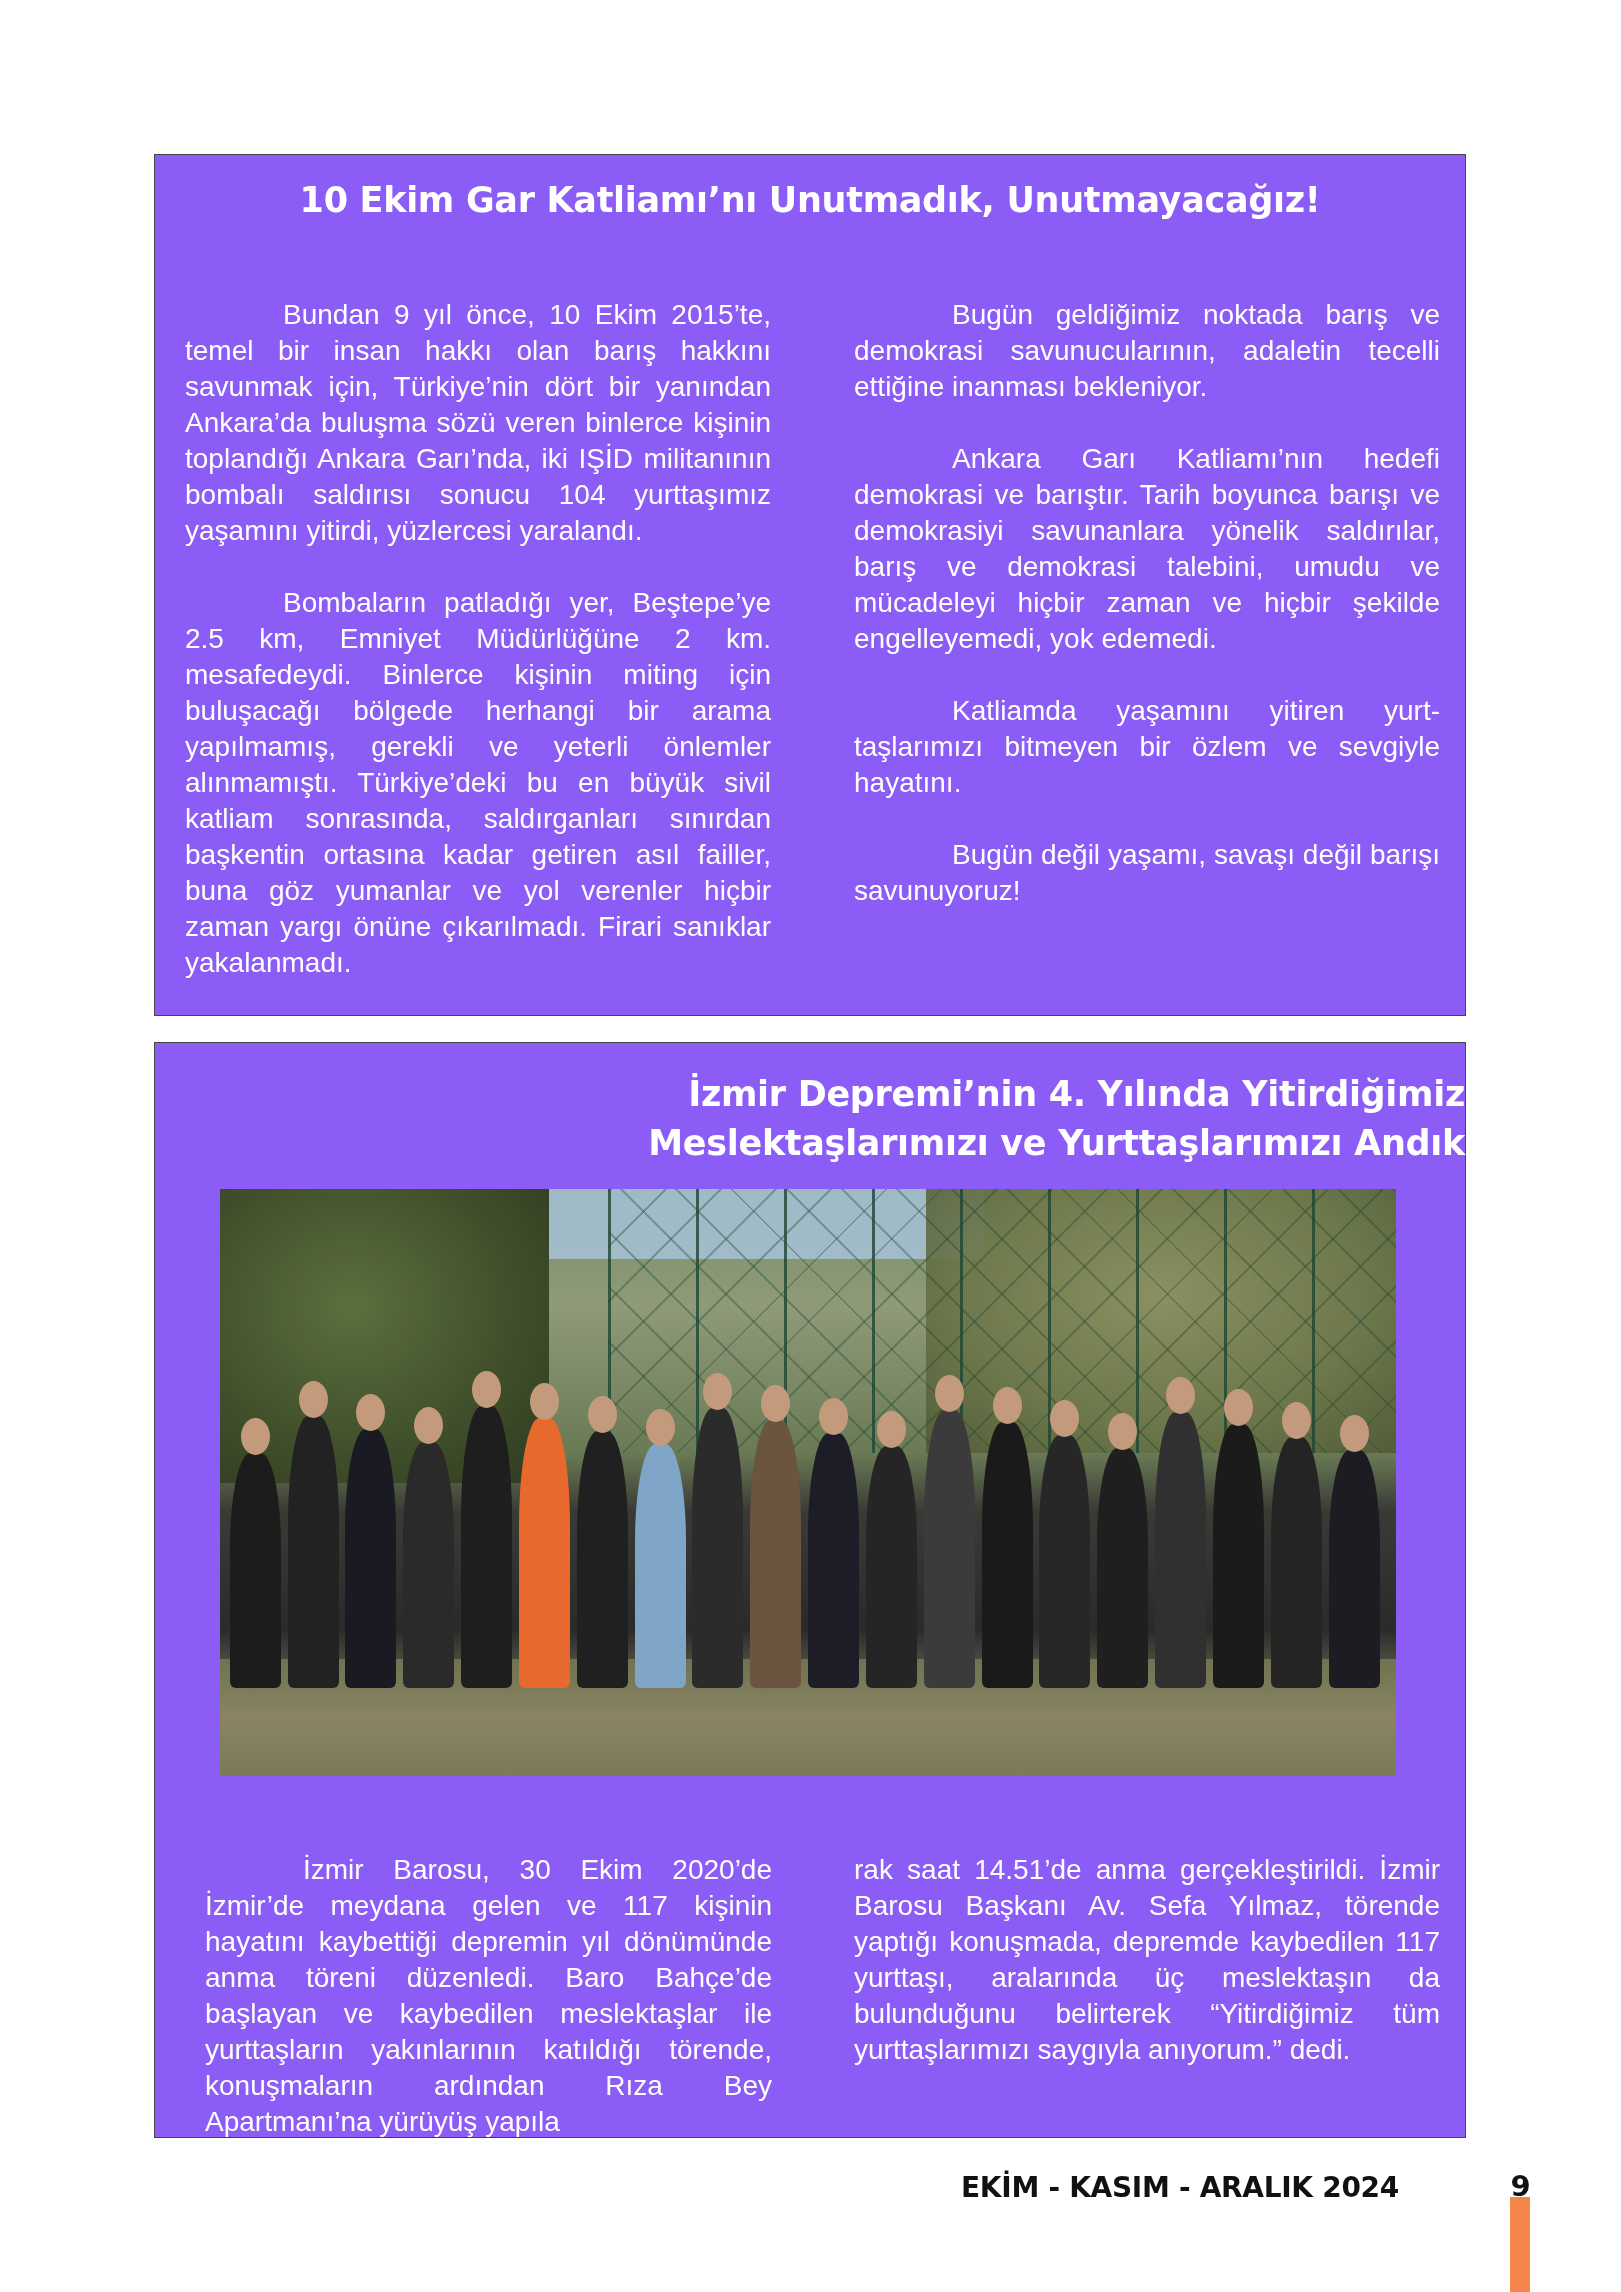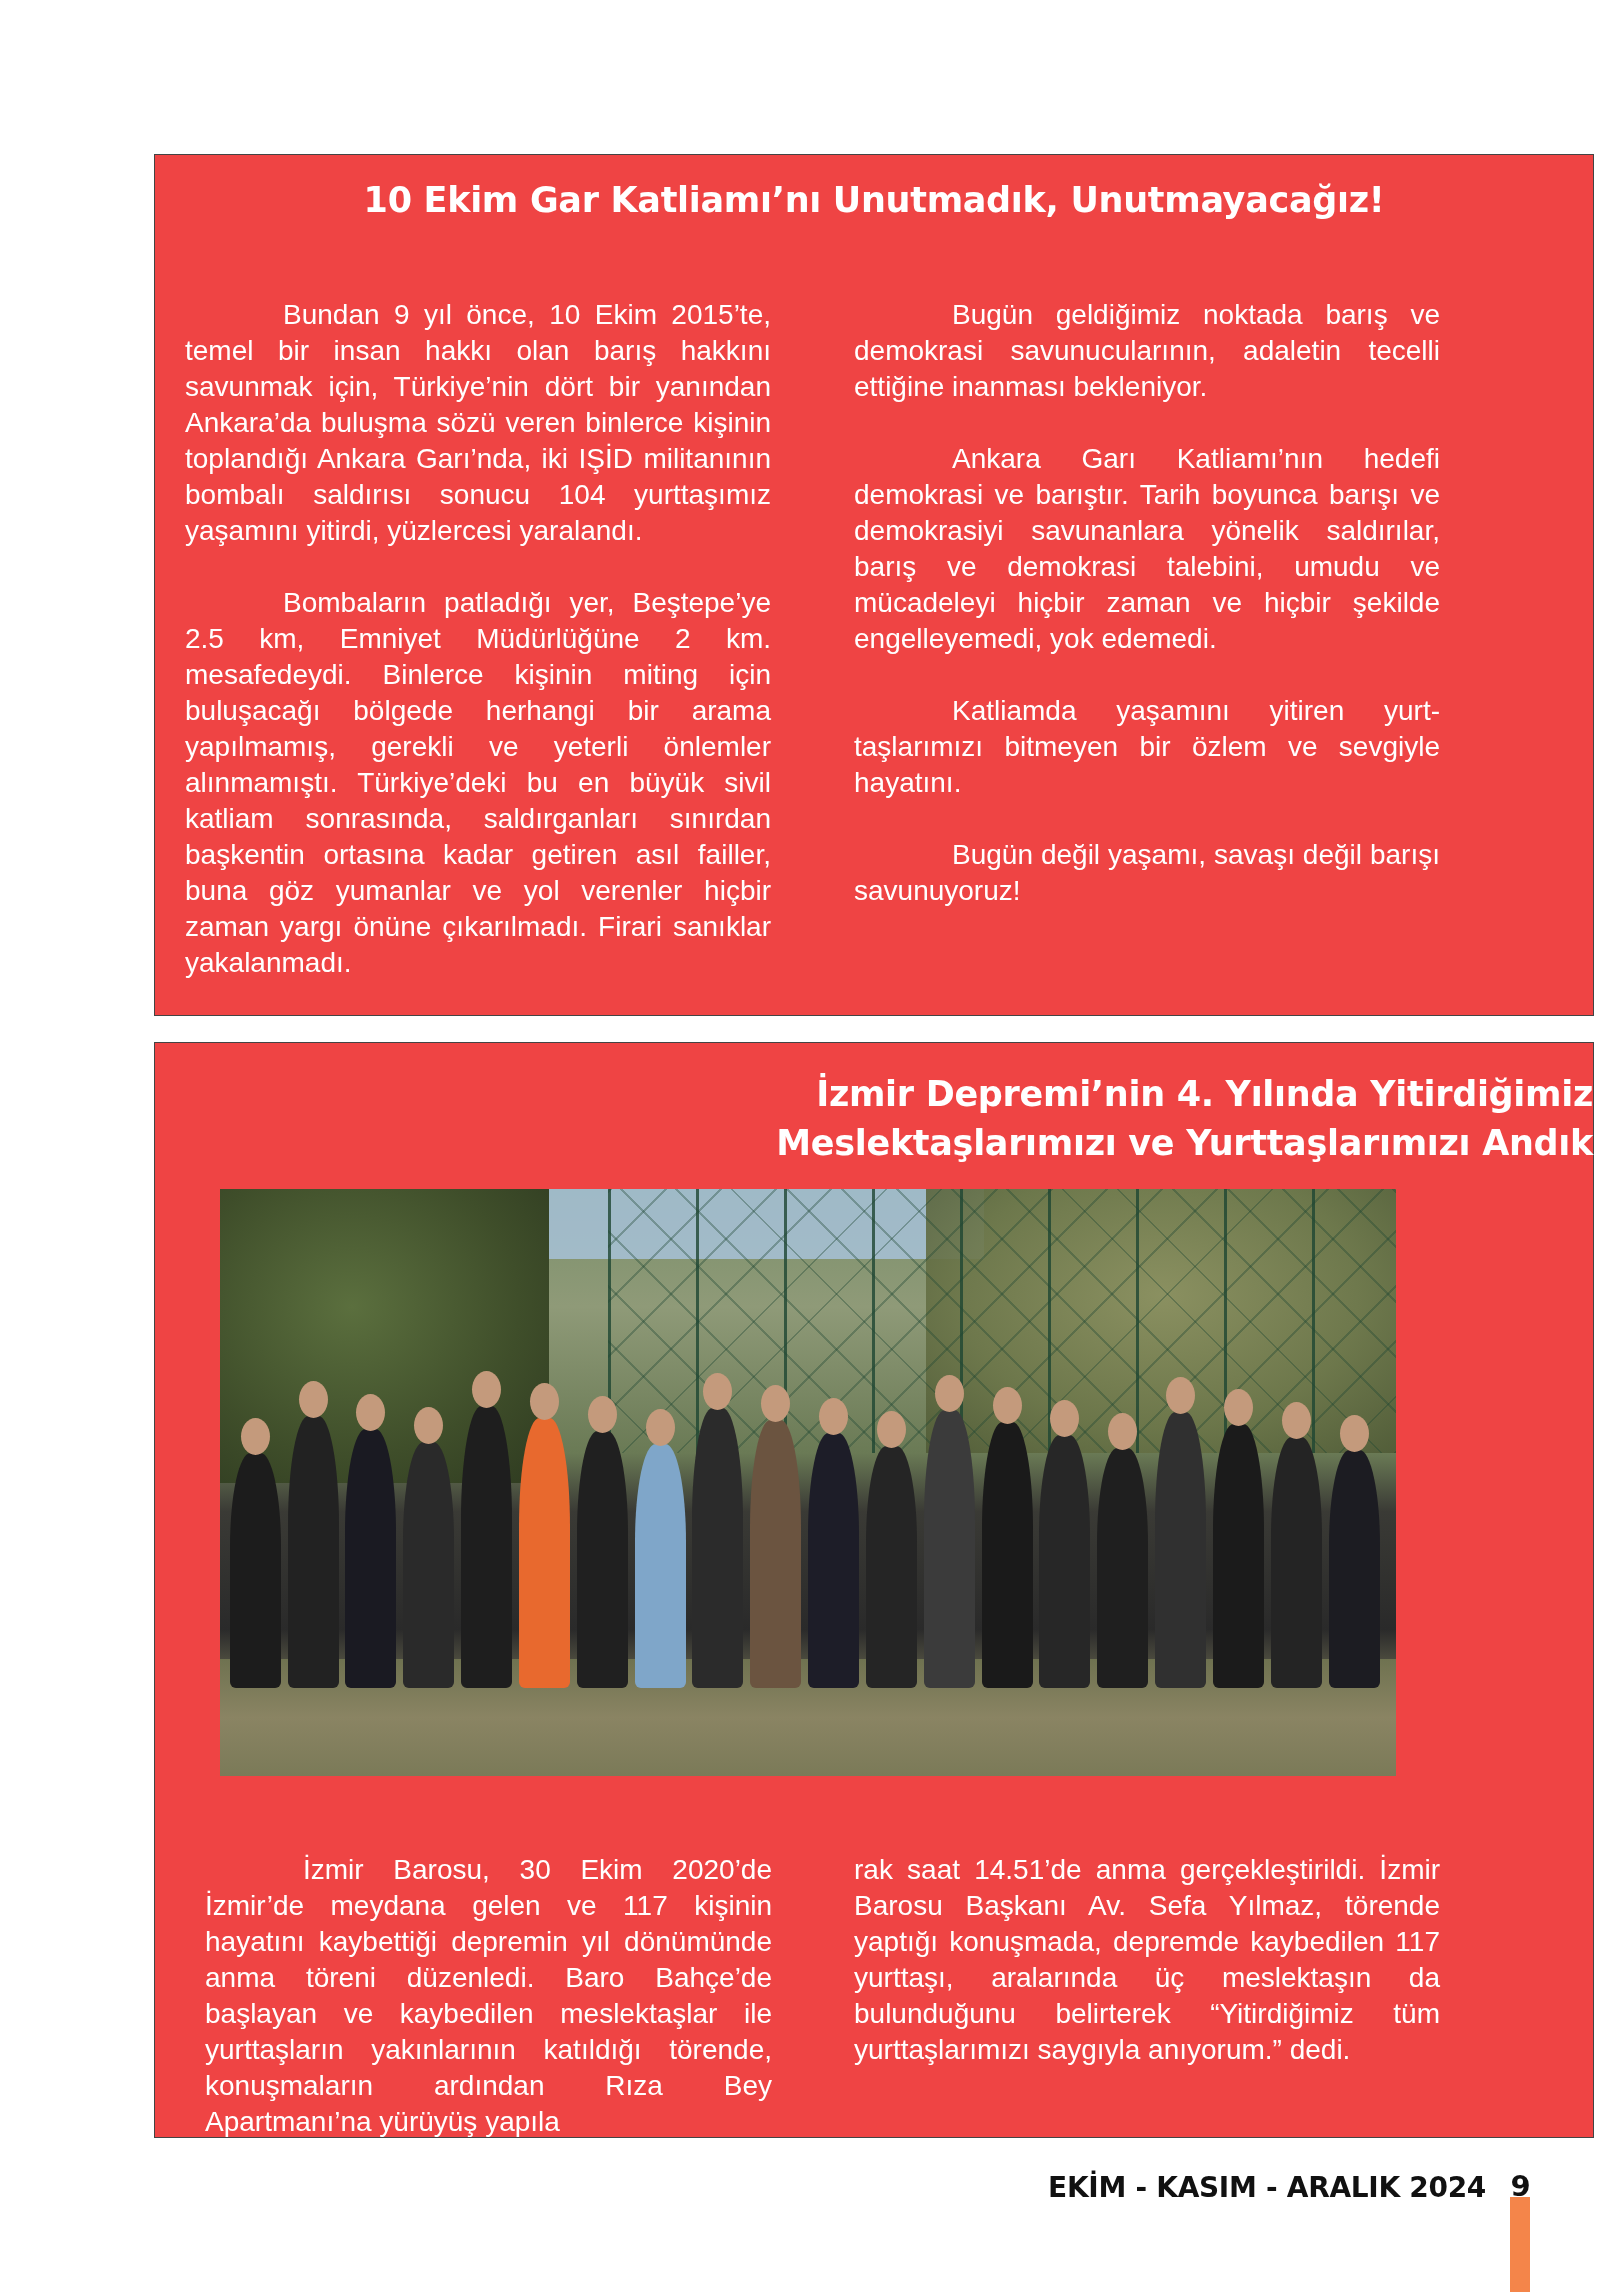--- a/index.html
+++ b/index.html
@@ -1,21 +1,21 @@
 <!DOCTYPE html>
 <html><head>
 <meta charset="utf-8">
 <style>
   html, body { margin: 0; padding: 0; }
   body {
     width: 1621px; height: 2293px; background: #ffffff; position: relative; overflow: hidden;
     font-family: "Liberation Sans", "DejaVu Sans", sans-serif;
   }
   .box {
-    position: absolute; left: 154px; width: 1440px; background: #ef4444; color: #fff;
+    position: absolute; left: 154px; width: 1312px; background: #8b5cf6; color: #fff;
     border: 1px solid #444; box-sizing: border-box;
   }
   #box1 { top: 154px; height: 862px; }
   #box2 { top: 1042px; height: 1096px; }
   .box-title {
     font-family: "DejaVu Sans", "Liberation Sans", sans-serif;
     font-weight: bold; text-align: center; color: #fff; margin: 0;
     letter-spacing: -0.3px;
   }
   #box1 .box-title { position: absolute; top: 23.5px; left: 0; right: 0; font-size: 35px; line-height: 43px; }
@@ -42,21 +42,21 @@
   .photo .fence { position: absolute; left: 33%; top: 0; width: 67%; height: 45%;
     background-image: repeating-linear-gradient(90deg, rgba(30,70,50,0.8) 0 2.9px, transparent 2.9px 88px),
                       repeating-linear-gradient(45deg, rgba(30,70,50,0.35) 0 2px, transparent 2px 39px),
                       repeating-linear-gradient(-45deg, rgba(30,70,50,0.35) 0 2px, transparent 2px 39px); }
   .photo .grass { position: absolute; left: 0; bottom: 0; width: 100%; height: 20%; background: linear-gradient(180deg, #6f7250 0%, #8a8463 50%, #7b7a58 100%); }
   .photo .crowd { position: absolute; left: 0; top: 30%; width: 100%; height: 55%; }
   .person { position: absolute; bottom: 0; border-radius: 40% 40% 5.9px 5.9px; }
   .head { position: absolute; width: 29px; height: 37px; border-radius: 50%; background: #c49a7c; }
 
   .footer-text {
-    position: absolute; top: 2171px; left: 990px; width: 496px; text-align: right;
+    position: absolute; top: 2171px; left: 932px; width: 496px; text-align: center;
     font-family: "DejaVu Sans", "Liberation Sans", sans-serif; font-weight: bold; font-size: 28px;
     color: #111; letter-spacing: -0.3px;
   }
   .page-number {
     position: absolute; top: 2169px; left: 1507px; width: 27.4px; text-align: center;
     font-family: "DejaVu Sans", "Liberation Sans", sans-serif; font-weight: bold; font-size: 29px; color: #111;
   }
   .accent-bar { position: absolute; left: 1510px; top: 2197px; width: 19.6px; height: 95px; background: #f4854a; }
 </style>
 </head>

